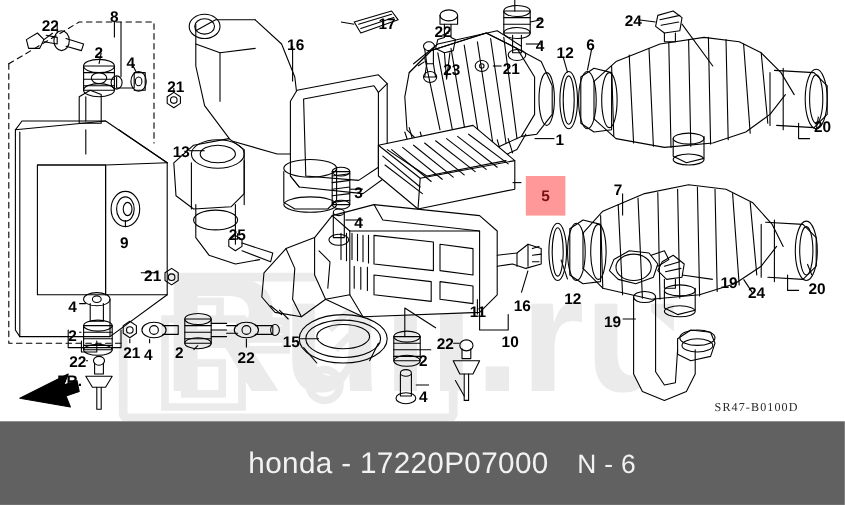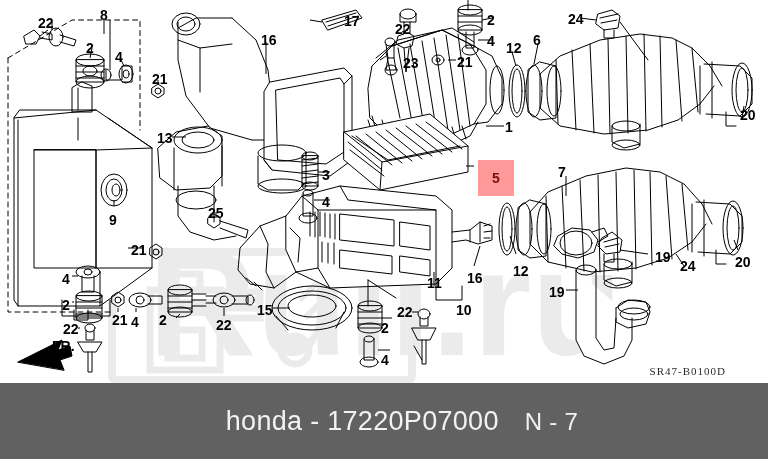--- a/index.html
+++ b/index.html
@@ -468,17 +468,17 @@
       </div>
 
     <div id="refcode">SR47-B0100D</div>
 
     <div id="frlabel">FR.</div>
   </div>
 
   <div id="footer">
     <div id="footer-inner">
       <span class="title">honda - 17220P07000</span>
-      <span class="page">N - 7</span>
+      <span class="page">N - 6</span>
     </div>
   </div>
 
 </div>
 
 </body></html>

